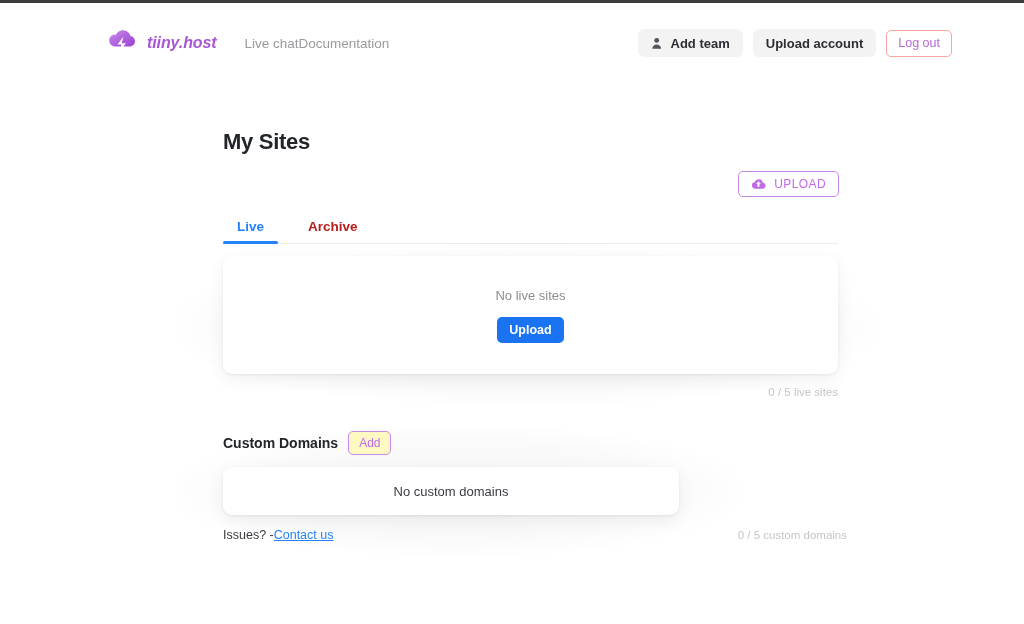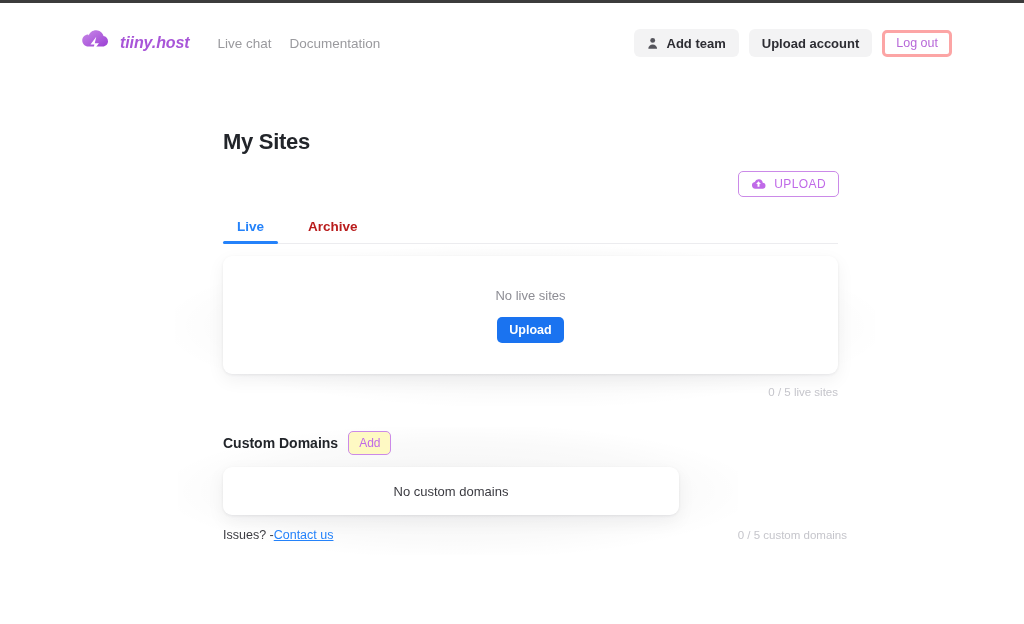--- a/index.html
+++ b/index.html
@@ -25,21 +25,21 @@
   }
 
   
   .header {
     position: absolute;
     top: 3px; left: 0;
     width: 1024px;
     height: 80px;
     display: flex;
     align-items: center;
-    padding: 0 72px 0 78px;
+    padding: 0 72px 0 105px;
     background: #ffffff;
   }
   .brand {
     display: flex;
     align-items: center;
     gap: 8px;
     text-decoration: none;
   }
   .brand-logo {
     width: 34px;
@@ -49,21 +49,20 @@
   .brand-name {
     font-size: 16px;
     font-weight: 700;
     font-style: italic;
     color: #a855d8;
     letter-spacing: -0.1px;
   }
   .nav-links {
     display: flex;
     align-items: flex-start;
-    gap: 18px;
     margin-left: 28px;
   }
   .nav-link {
     font-size: 13.5px;
     color: #9a9a9e;
     text-decoration: none;
     white-space: nowrap;
   }
   .header-spacer { flex: 1; }
   .header-actions {
@@ -86,21 +85,21 @@
     font-weight: 700;
     cursor: pointer;
     white-space: nowrap;
   }
   .btn-outline-purple {
     display: inline-flex;
     align-items: center;
     justify-content: center;
     height: 27px;
     padding: 0 11px;
-    border: 3px solid #fca5a5;
+    border: 1px solid #fca5a5;
     border-radius: 5px;
     background: #ffffff;
     color: #b768d8;
     font-family: inherit;
     font-size: 12.5px;
     cursor: pointer;
     white-space: nowrap;
   }
   .user-icon { width: 13px; height: 13px; display: block; }
 

